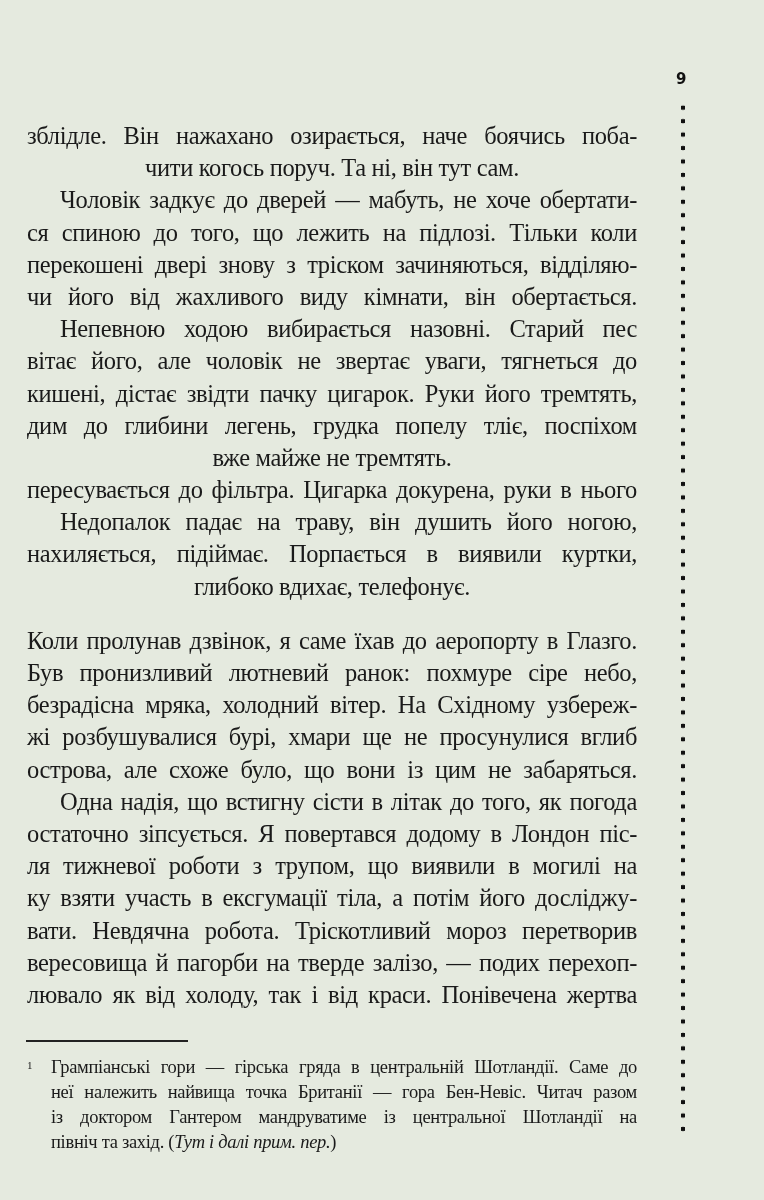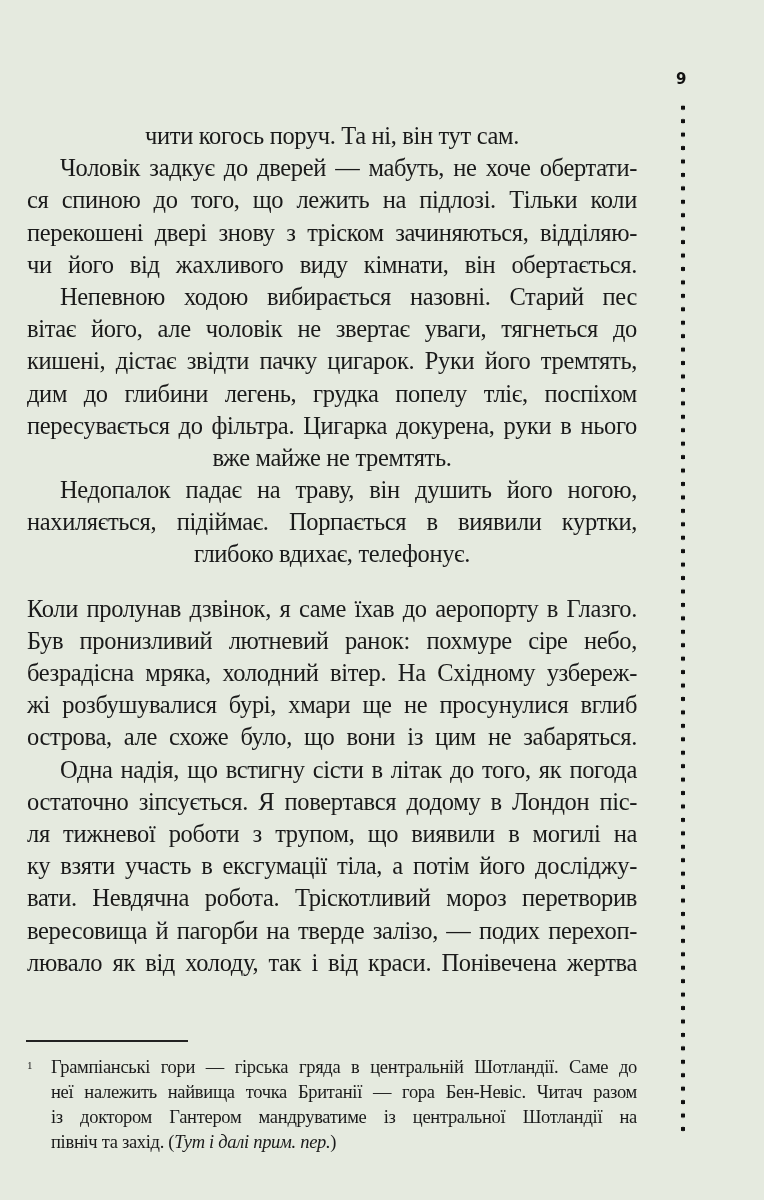--- a/index.html
+++ b/index.html
@@ -53,31 +53,32 @@
   i { }
 </style>
 </head>
 <body>
 
 <div class="page-number">9</div>
 <div class="dots"></div>
 
 <div class="text-block">
   <div id="part1">
+      <div class="line justify">зблідле. Він нажахано озирається, наче боячись поба-</div>
       <div class="line last">чити когось поруч. Та ні, він тут сам.</div>
       <div class="line justify indent">Чоловік задкує до дверей — мабуть, не хоче обертати-</div>
       <div class="line justify">ся спиною до того, що лежить на підлозі. Тільки коли</div>
       <div class="line justify">перекошені двері знову з тріском зачиняються, відділяю-</div>
       <div class="line justify">чи його від жахливого виду кімнати, він обертається.</div>
       <div class="line justify indent">Непевною ходою вибирається назовні. Старий пес</div>
       <div class="line justify">вітає його, але чоловік не звертає уваги, тягнеться до</div>
       <div class="line justify">кишені, дістає звідти пачку цигарок. Руки його тремтять,</div>
       <div class="line justify">дим до глибини легень, грудка попелу тліє, поспіхом</div>
+      <div class="line last">вже майже не тремтять.</div>
       <div class="line justify">пересувається до фільтра. Цигарка докурена, руки в нього</div>
-      <div class="line last">вже майже не тремтять.</div>
       <div class="line justify indent">Недопалок падає на траву, він душить його ногою,</div>
       <div class="line justify">нахиляється, підіймає. Порпається в виявили куртки,</div>
       <div class="line last">глибоко вдихає, телефонує.</div>
     </div>
   <div class="gap"></div>
   <div id="part2">
       <div class="line justify">Коли пролунав дзвінок, я саме їхав до аеропорту в Глазго.</div>
       <div class="line justify">Був пронизливий лютневий ранок: похмуре сіре небо,</div>
       <div class="line justify">безрадісна мряка, холодний вітер. На Східному узбереж-</div>
       <div class="line justify">жі розбушувалися бурі, хмари ще не просунулися вглиб</div>

